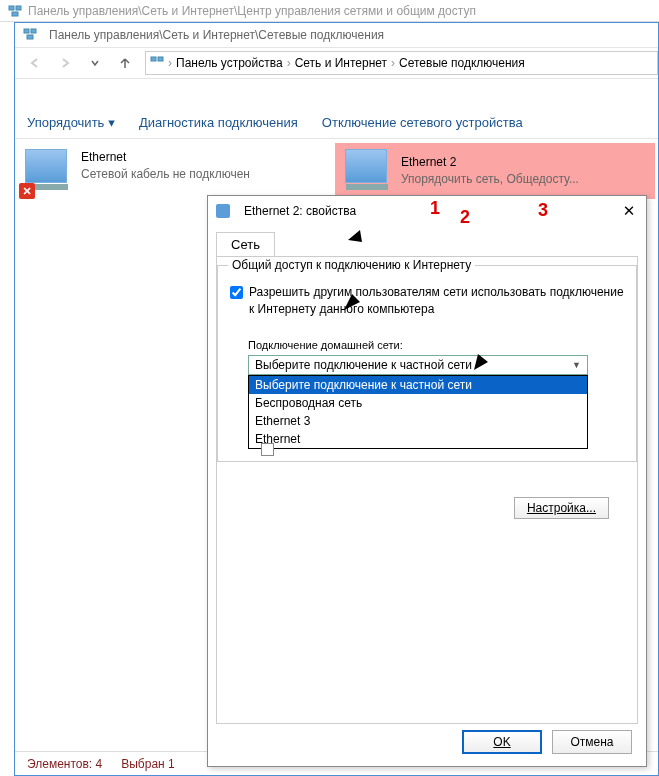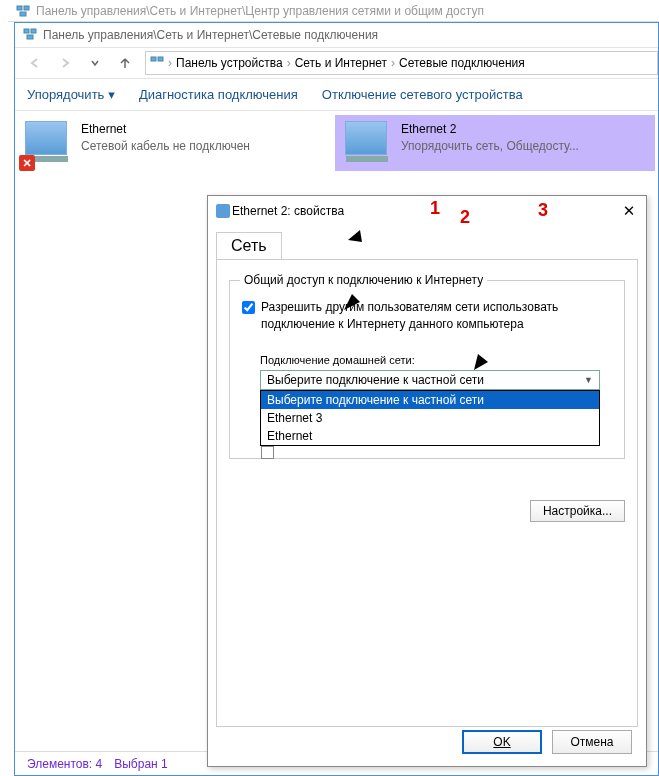--- a/index.html
+++ b/index.html
@@ -1,78 +1,78 @@
 <!DOCTYPE html>
 <html><head>
   <meta charset="utf-8">
   <style>
     * { box-sizing: border-box; margin: 0; padding: 0; font-family: 'Segoe UI', Tahoma, sans-serif; }
     body { width: 659px; height: 776px; background: #fff; position: relative; overflow: hidden; }
     
     
-    .bg-title { position: absolute; top: 0; left: 0; right: 0; height: 22px; background: #fff; border-bottom: 1px solid #ddd; padding: 2px 8px; font-size: 12px; color: #999; display: flex; align-items: center; gap: 6px; margin-left: 8px; }
+    .bg-title { position: absolute; top: 0; left: 0; right: 0; height: 22px; background: #fff; border-bottom: 1px solid #ddd; padding: 2px 8px; font-size: 12px; color: #999; display: flex; align-items: center; gap: 6px; }
     .bg-title .icon-placeholder { width: 14px; height: 14px; }
     
     .explorer { position: absolute; top: 22px; left: 14px; right: 0; bottom: 0; background: #fff; border: 1px solid #4a90d9; }
-    .explorer-title { height: 24px; padding: 4px 8px; font-size: 12px; color: #666; display: flex; align-items: center; gap: 6px; }
+    .explorer-title { height: 24px; padding: 4px 8px; font-size: 12px; color: #666; display: flex; align-items: center; gap: 12px; }
     
     .addr-bar { display: flex; align-items: center; height: 32px; border-top: 1px solid #e5e5e5; border-bottom: 1px solid #e5e5e5; }
     .nav-btns { display: flex; gap: 2px; padding: 0 6px; }
     .nav-btn { width: 28px; height: 26px; display: flex; align-items: center; justify-content: center; color: #666; }
     .nav-btn.disabled { color: #ccc; }
     .addr-field { flex: 1; display: flex; align-items: center; border: 1px solid #ccc; height: 24px; padding: 0 4px; font-size: 12px; gap: 4px; }
     .addr-sep { color: #999; }
     
-    .toolbar { display: flex; gap: 24px; padding: 8px 12px; font-size: 13px; border-bottom: 1px solid #e5e5e5; }
+    .toolbar { display: flex; gap: 24px; padding: 8px 12px; font-size: 13px; border-bottom: 1px solid #e5e5e5; margin-top: 28px; }
     .toolbar-item { color: #1a5490; cursor: pointer; display: flex; align-items: center; gap: 4px; }
     
     .connections { display: flex; padding: 4px 0; }
     .conn { width: 320px; display: flex; gap: 8px; padding: 6px 10px; }
-    .conn.selected { background: #c4b5fd; }
+    .conn.selected { background: #fca5a5; align-items: center; }
     .conn-icon { width: 48px; height: 44px; position: relative; }
     .conn-img { width: 42px; height: 34px; background: linear-gradient(#9bc5f0, #5a9dd8); border: 1px solid #7ab0e0; position: relative; }
     .conn-img::after { content: ''; position: absolute; bottom: -8px; left: 0; width: 42px; height: 6px; background: #8aa; }
     .conn-x { position: absolute; bottom: -6px; left: -6px; width: 16px; height: 16px; background: #d32; border-radius: 2px; color: #fff; font-size: 11px; font-weight: bold; display: flex; align-items: center; justify-content: center; }
     .conn-text { font-size: 12px; line-height: 1.4; }
     .conn-name { color: #000; }
     .conn-status { color: #666; }
     .conn-device { color: #666; }
     
-    .status-bar { position: absolute; bottom: 0; left: 0; right: 0; height: 24px; border-top: 1px solid #ddd; display: flex; align-items: center; padding: 0 12px; font-size: 12px; color: #6d28d9; gap: 12px; }
+    .status-bar { position: absolute; bottom: 0; left: 0; right: 0; height: 24px; border-top: 1px solid #ddd; display: flex; align-items: center; padding: 0 12px; font-size: 12px; color: #7f1d1d; gap: 19px; }
     
     
     .dialog { position: absolute; top: 195px; left: 207px; width: 440px; height: 572px; background: #fff; border: 1px solid #888; box-shadow: 2px 2px 6px rgba(0,0,0,0.2); }
-    .dlg-title { height: 30px; display: flex; align-items: center; padding: 0 8px; font-size: 12px; gap: 2px; }
+    .dlg-title { height: 30px; display: flex; align-items: center; padding: 0 8px; font-size: 12px; gap: 14px; }
     .dlg-close { position: absolute; right: 6px; top: 4px; width: 22px; height: 22px; font-size: 15px; display: flex; align-items: center; justify-content: center; cursor: pointer; }
     .dlg-icon { width: 14px; height: 14px; background: #5a9dd8; border-radius: 2px; }
     
-    .tabs { display: flex; padding: 6px 8px 0; font-size: 16px; }
+    .tabs { display: flex; padding: 6px 8px 0; font-size: 13px; }
     .tab { padding: 4px 14px; border: 1px solid #ccc; border-bottom: none; background: #fff; margin-right: -1px; cursor: pointer; }
     .tab.active { border: 3px solid #d00; padding: 4px 14px; position: relative; z-index: 1; }
-    .tab-panel { margin: 0 8px; border: 1px solid #ccc; height: 468px; padding: 12px; position: relative; }
+    .tab-panel { margin: 0 8px; border: 1px solid #ccc; height: 468px; padding: 0; position: relative; }
     
     .group { border: 1px solid #ccc; padding: 10px 12px 12px; margin-top: 8px; position: relative; }
     .group-title { position: absolute; top: -8px; left: 10px; background: #fff; padding: 0 4px; font-size: 12px; }
     
     .checkbox-row { display: flex; align-items: flex-start; gap: 6px; font-size: 12px; margin-top: 8px; }
     .checkbox-row input { margin-top: 2px; }
     .checkbox-row label { line-height: 1.4; }
     
     .sub-label { font-size: 11px; margin: 21px 0 4px 18px; }
     
     .combo { margin-left: 18px; width: 340px; border: 1px solid #7a9; height: 20px; background: #fff; font-size: 12px; padding: 2px 6px; display: flex; justify-content: space-between; align-items: center; }
     .combo-arrow { font-size: 9px; color: #555; }
     
     .dropdown { margin-left: 18px; width: 340px; border: 1px solid #000; background: #fff; font-size: 12px; }
     .dd-item { padding: 2px 6px; cursor: pointer; }
     .dd-item.selected { background: #0a64c8; color: #fff; }
     
     .checkbox-placeholder { position: absolute; left: 44px; top: 186px; width: 13px; height: 13px; border: 1px solid #888; background: #fff; }
     
-    .btn-settings { position: absolute; right: 12px; top: 240px; padding: 3px 12px; font-size: 12px; border: 1px solid #aaa; background: linear-gradient(#fff, #eee); cursor: pointer; }
+    .btn-settings { position: absolute; right: 28px; top: 240px; padding: 3px 12px; font-size: 12px; border: 1px solid #aaa; background: linear-gradient(#fff, #eee); cursor: pointer; text-decoration: underline; }
     
     .dlg-buttons { position: absolute; bottom: 12px; right: 14px; display: flex; gap: 10px; }
     .dlg-btn { width: 80px; height: 24px; border: 1px solid #aaa; background: linear-gradient(#fff, #eee); font-size: 12px; cursor: pointer; }
     .dlg-btn.primary { border: 2px solid #0a64c8; text-decoration: underline; }
     
     
     .ann-num { position: absolute; font-size: 18px; font-weight: bold; color: #d00; }
     .arrow { position: absolute; pointer-events: none; }
   </style>
 </head>
@@ -199,20 +199,21 @@
 
       <div class="sub-label">Подключение домашней сети:</div>
 
       <div class="combo">
         <span>Выберите подключение к частной сети</span>
         <span class="combo-arrow">▼</span>
       </div>
 
       <div class="dropdown">
         <div class="dd-item selected">Выберите подключение к частной сети</div>
+        <div class="dd-item">Беспроводная сеть</div>
         <div class="dd-item">Ethernet 3</div>
         <div class="dd-item">Ethernet</div>
       </div>
     </div>
 
     <div class="checkbox-placeholder"></div>
 
     <button class="btn-settings">Настройка...</button>
   </div>
 

